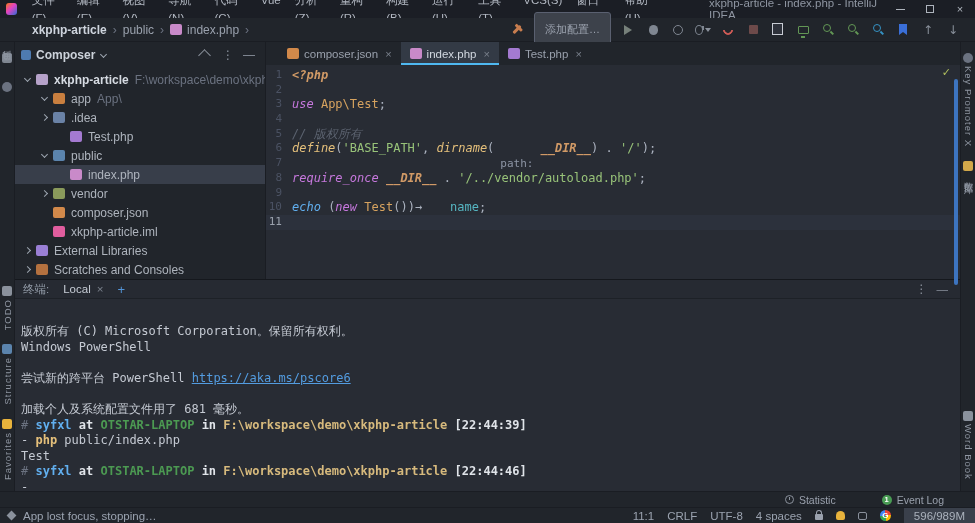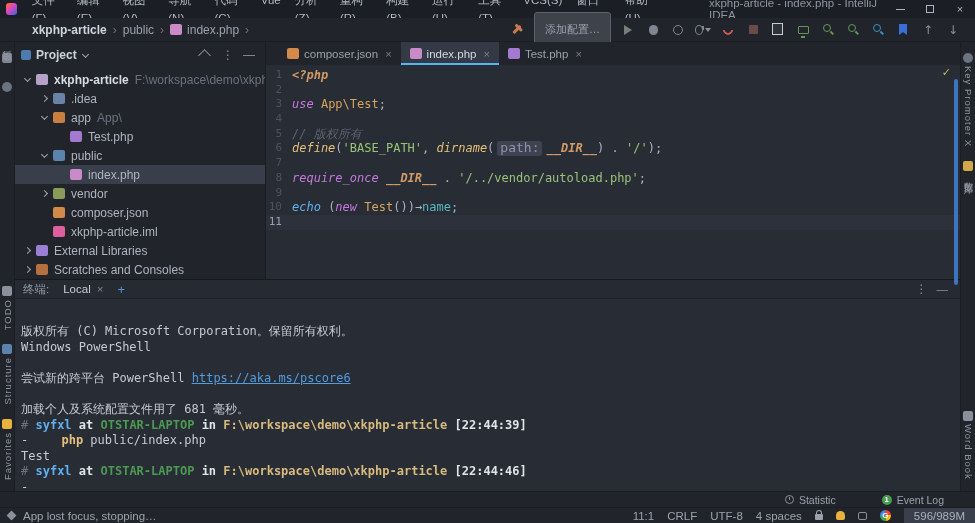--- a/index.html
+++ b/index.html
@@ -92,38 +92,38 @@
   .code-line.current .lnum { color:#9aa1ad; }
   .phptag { color:#d19a66; font-style:italic; font-weight:bold; }
   .kw  { color:#c678dd; font-style:italic; }
   .kw3 { color:#61afef; font-style:italic; }
   .cls { color:#d7a35f; }
   .fn  { color:#e5c07b; font-style:italic; }
   .str { color:#98c379; }
   .const { color:#d19a66; font-style:italic; font-weight:bold; }
   .cmt { color:#5c6370; font-style:italic; }
   .p   { color:#abb2bf; }
-  .prop { color:#56b6c2; }
-  .hintchip { background:#3d4350; color:#8d95a5; border-radius:3px; padding:0 3px; margin:0 4px 0 3px; font-size:13px; font-style:normal;text-align:right; }
+  .prop { color:#56b6c2;margin-left:28px; }
+  .hintchip { background:#3d4350; color:#8d95a5; border-radius:3px; padding:0 3px; margin:16px 4px 0 3px; font-size:11px; font-style:normal;text-align:right; }
   .scrollmark { position:absolute; right:2px; top:14px; bottom:-6px; width:4px; background:#3d74bf; border-radius:2px; }
   .okmark { position:absolute; right:9px; top:1px; color:#b0bf5e; font-size:11px; font-family:"DejaVu Sans",sans-serif; }
 
   
   .terminal { flex:1 1 auto; background:#282c34; display:flex; flex-direction:column; min-height:0;gap:20px; }
   .term-head { height:19px; background:#262a32; border-bottom:1px solid #1d2127; display:flex; align-items:center; font-size:11.5px; padding:0 8px; color:#9099a5; flex:0 0 auto; }
   .term-tab { margin-left:10px; color:#c6ccd5; display:flex; align-items:center; gap:6px; padding:0 4px; }
   .term-plus { color:#5394d8; margin-left:10px; font-size:13px; }
   .term-body { flex:1 1 auto; padding:5px 0 0 6px; font-family:"DejaVu Sans Mono",monospace; font-size:12px; overflow:hidden; }
   .term-line { height:15.6px; line-height:15.6px; white-space:pre; }
   .t-w { color:#c5cad3; } .t-wb { color:#e0e4e9; font-weight:bold; }
   .t-dim { color:#6b7280; }
   .t-blue { color:#61afef; font-weight:bold; }
   .t-green { color:#4c9a52; font-weight:bold; }
   .t-yellow { color:#d7ba7d; font-weight:bold; }
-  .t-cmd { color:#e5c07b; font-weight:bold;margin-left:26px; }
+  .t-cmd { color:#e5c07b; font-weight:bold; }
   .t-link { color:#539ce0; text-decoration:underline; }
 
   
   .bottombar { height:16px; background:#21252b; border-top:1px solid #1a1d23; display:flex; align-items:center; font-size:10.5px; color:#9aa1ad; flex:0 0 auto; padding:0 10px 0 40px; }
   .bchip { display:flex; align-items:center; gap:5px; padding:1px 7px; border-radius:3px; margin-right:14px; }
   .bchip.active { background:#3a404b; color:#c6ccd5; }
   .bb-right { margin-left:auto; display:flex; align-items:center; gap:18px; }
   .i-term { width:10px; height:8px; background:#3c3742; border:1px solid #b07cc6; border-radius:1px; }
   .i-warn { width:0; height:0; border-bottom:8px solid #8a919c; border-left:5px solid transparent; border-right:5px solid transparent; }
   .i-clock2 { width:9px; height:9px; border:1.3px solid #8a919c; border-radius:50%; position:relative; }
@@ -258,44 +258,44 @@
           <span class="txt">Favorites</span>
         </div>
       </div>
 
     <div class="center-col">
       <div class="panels-row">
 
         <div class="project">
           <div class="proj-head">
             <span class="sicon" style="background:#4e7bb0"></span>
-            <span class="ptitle">Project</span>
+            <span class="ptitle">Composer</span>
             <span class="chev open" style="margin-left:6px"></span>
             <span class="spacer"></span>
             <span class="i-switch"></span>
             <span class="kebab">⋮</span>
             <span class="minus">—</span>
           </div>
           <div class="tree" id="tree">
               <div class="trow" style="padding-left: 10px;">
                 <span class="chev open"></span>
                 <span class="ticon" style="background: rgb(182, 162, 201);"></span>
                 <span class="lbl bold">xkphp-article</span>
                 <span class="extra">F:\workspace\demo\xkphp-article</span>
               </div>
               <div class="trow" style="padding-left: 27px;">
-                <span class="chev closed"></span>
-                <span class="ticon" style="background: rgb(106, 130, 166);"></span>
-                <span class="lbl">.idea</span>
-              </div>
-              <div class="trow" style="padding-left: 27px;">
                 <span class="chev open"></span>
                 <span class="ticon" style="background: rgb(201, 127, 63);"></span>
                 <span class="lbl">app</span>
                 <span class="extra">App\</span>
+              </div>
+              <div class="trow" style="padding-left: 27px;">
+                <span class="chev closed"></span>
+                <span class="ticon" style="background: rgb(106, 130, 166);"></span>
+                <span class="lbl">.idea</span>
               </div>
               <div class="trow" style="padding-left: 44px;">
                 <span class="chev none"></span>
                 <span class="ticon" style="background: rgb(164, 122, 209);"></span>
                 <span class="lbl">Test.php</span>
               </div>
               <div class="trow" style="padding-left: 27px;">
                 <span class="chev open"></span>
                 <span class="ticon" style="background: rgb(91, 132, 173);"></span>
                 <span class="lbl">public</span>

